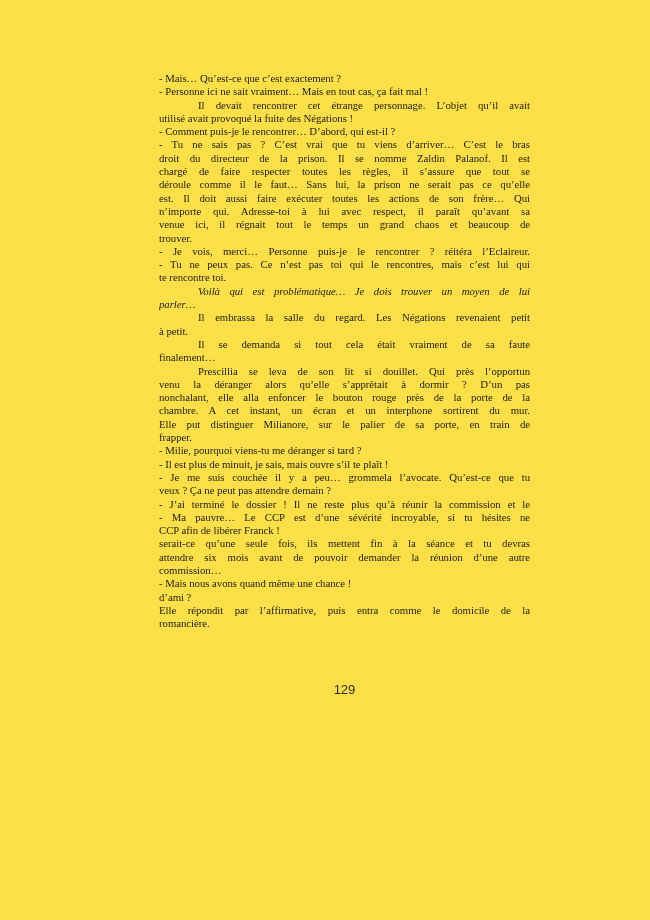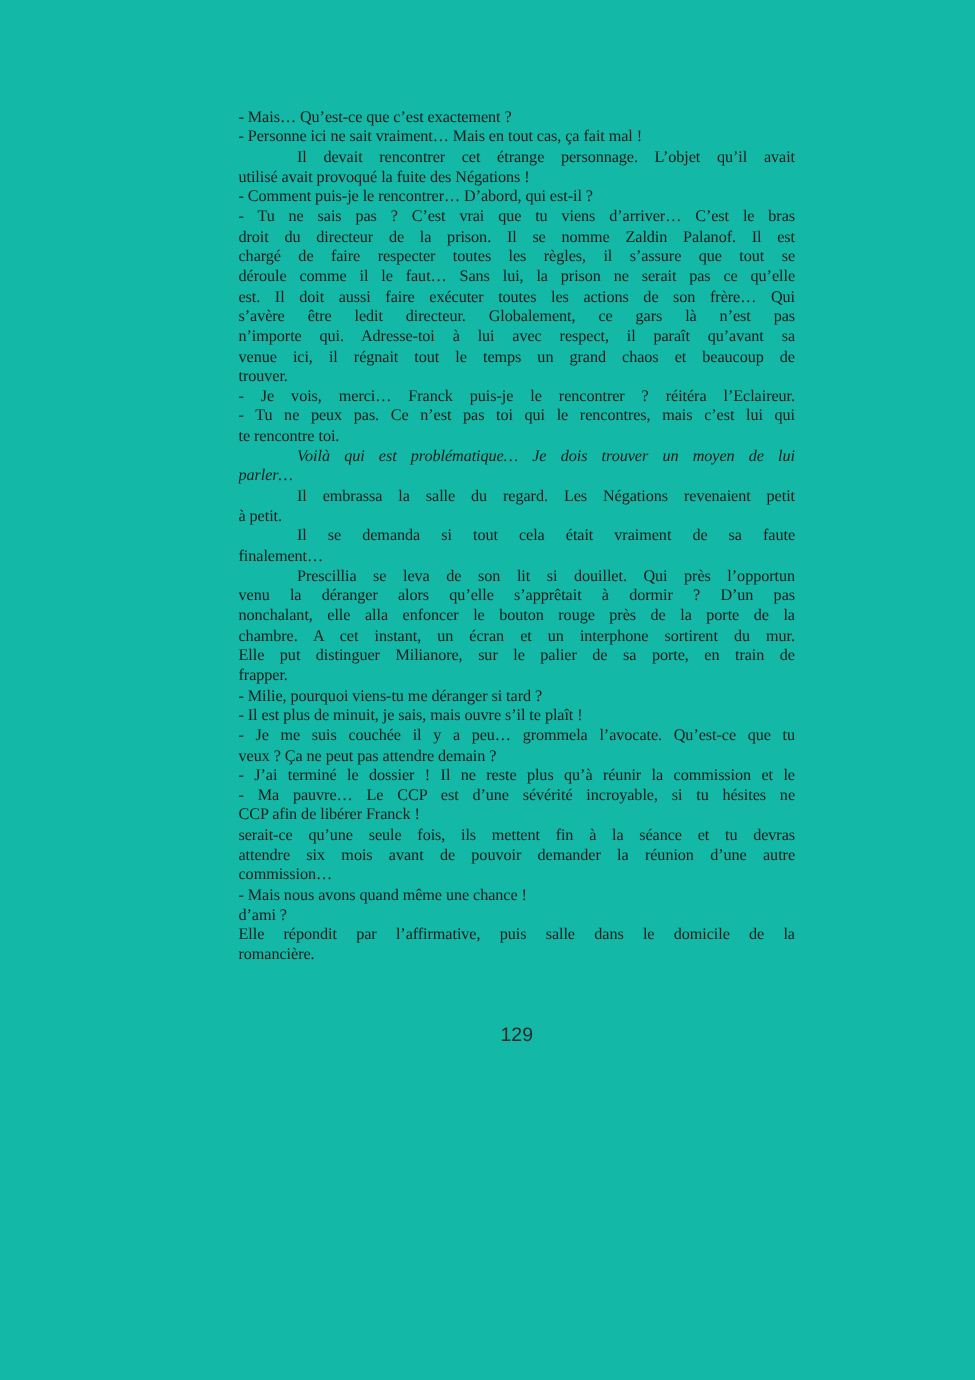--- a/index.html
+++ b/index.html
@@ -4,21 +4,21 @@
 <style>
   html, body {
     margin: 0;
     padding: 0;
     background: #ffffff;
   }
   .page {
     position: relative;
     width: 650px;
     height: 920px;
-    background: #14b8a6;
+    background: #fde047;
     overflow: hidden;
     font-family: "Liberation Serif", "DejaVu Serif", serif;
     color: #1c1c1c;
   }
   .text-column {
     position: absolute;
     left: 159px;
     top: 72px;
     width: 371px;
     font-size: 10.8px;
@@ -59,25 +59,24 @@
       <div class="line">- Mais… Qu’est-ce que c’est exactement ?</div>
       <div class="line">- Personne ici ne sait vraiment… Mais en tout cas, ça fait mal !</div>
       <div class="line justify indent">Il devait rencontrer cet étrange personnage. L’objet qu’il avait</div>
       <div class="line">utilisé avait provoqué la fuite des Négations !</div>
       <div class="line">- Comment puis-je le rencontrer… D’abord, qui est-il ?</div>
       <div class="line justify">- Tu ne sais pas ? C’est vrai que tu viens d’arriver… C’est le bras</div>
       <div class="line justify">droit du directeur de la prison. Il se nomme Zaldin Palanof. Il est</div>
       <div class="line justify">chargé de faire respecter toutes les règles, il s’assure que tout se</div>
       <div class="line justify">déroule comme il le faut… Sans lui, la prison ne serait pas ce qu’elle</div>
       <div class="line justify">est. Il doit aussi faire exécuter toutes les actions de son frère… Qui</div>
-      <div class="line justify">s’avère être ledit directeur. Globalement, ce gars là n’est pas</div>
       <div class="line justify">n’importe qui. Adresse-toi à lui avec respect, il paraît qu’avant sa</div>
       <div class="line justify">venue ici, il régnait tout le temps un grand chaos et beaucoup de</div>
       <div class="line">trouver.</div>
-      <div class="line justify">- Je vois, merci… Franck puis-je le rencontrer ? réitéra l’Eclaireur.</div>
+      <div class="line justify">- Je vois, merci… Personne puis-je le rencontrer ? réitéra l’Eclaireur.</div>
       <div class="line justify">- Tu ne peux pas. Ce n’est pas toi qui le rencontres, mais c’est lui qui</div>
       <div class="line">te rencontre toi.</div>
       <div class="line justify indent italic">Voilà qui est problématique… Je dois trouver un moyen de lui</div>
       <div class="line italic">parler…</div>
       <div class="line justify indent">Il embrassa la salle du regard. Les Négations revenaient petit</div>
       <div class="line">à petit.</div>
       <div class="line justify indent">Il se demanda si tout cela était vraiment de sa faute</div>
       <div class="line">finalement…</div>
       <div class="line justify indent">Prescillia se leva de son lit si douillet. Qui près l’opportun</div>
       <div class="line justify">venu la déranger alors qu’elle s’apprêtait à dormir ? D’un pas</div>
@@ -90,17 +89,17 @@
       <div class="line justify">- Je me suis couchée il y a peu… grommela l’avocate. Qu’est-ce que tu</div>
       <div class="line">veux ? Ça ne peut pas attendre demain ?</div>
       <div class="line justify">- J’ai terminé le dossier ! Il ne reste plus qu’à réunir la commission et le</div>
       <div class="line justify">- Ma pauvre… Le CCP est d’une sévérité incroyable, si tu hésites ne</div>
       <div class="line">CCP afin de libérer Franck !</div>
       <div class="line justify">serait-ce qu’une seule fois, ils mettent fin à la séance et tu devras</div>
       <div class="line justify">attendre six mois avant de pouvoir demander la réunion d’une autre</div>
       <div class="line">commission…</div>
       <div class="line">- Mais nous avons quand même une chance !</div>
       <div class="line">d’ami ?</div>
-      <div class="line justify">Elle répondit par l’affirmative, puis salle dans le domicile de la</div>
+      <div class="line justify">Elle répondit par l’affirmative, puis entra comme le domicile de la</div>
       <div class="line">romancière.</div>
     </div>
   <div class="page-number">129</div>
 </div>
 
 </body></html>

